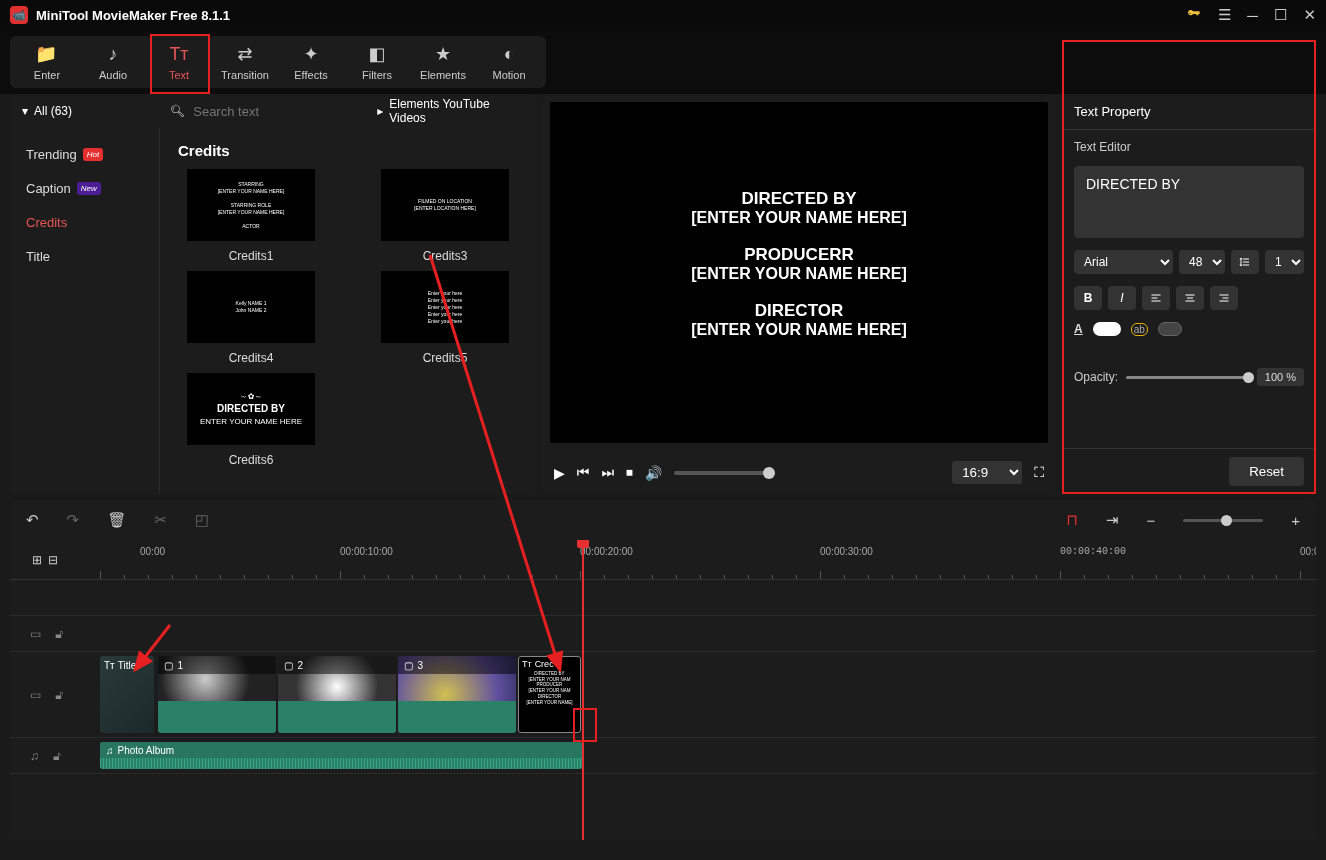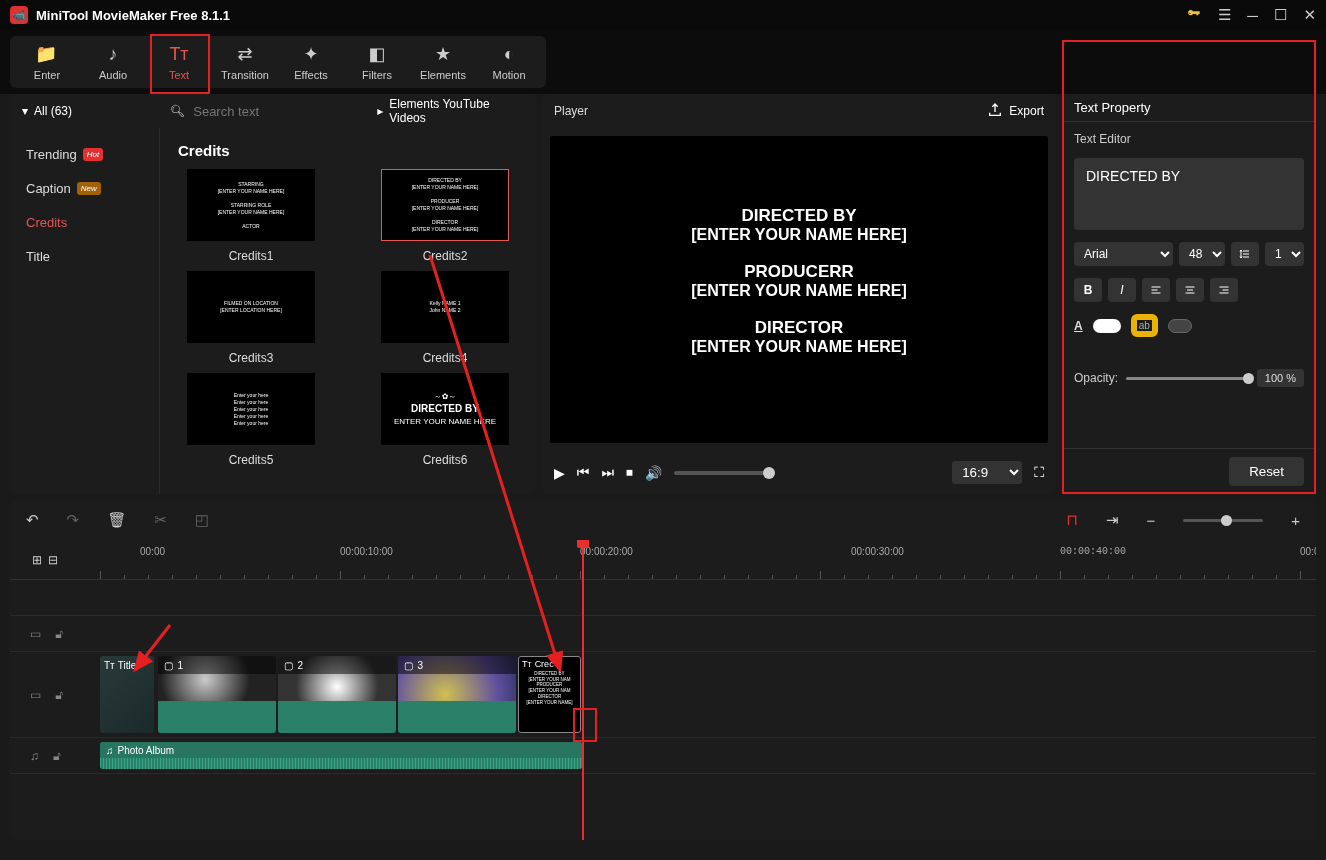--- a/index.html
+++ b/index.html
@@ -24,21 +24,21 @@
   .all-dropdown { width: 150px; height: 34px; display: flex; align-items: center; padding: 0 12px; gap: 6px; color: #fff; }
   .search-download-bar { flex: 1; height: 34px; display: flex; align-items: center; padding: 0 10px; gap: 8px; }
   .search-input { background: transparent; border: none; color: #999; outline: none; flex: 1; font-size: 13px; }
   .yt-link { display: flex; align-items: center; gap: 6px; color: #fff; }
   .browser-body { display: flex; flex: 1; overflow: hidden; }
   .category-list { width: 150px; border-right: 1px solid #2a2a2a; padding: 12px 0; }
   .category-item { height: 28px; display: flex; align-items: center; padding: 0 16px; font-size: 13px; margin-bottom: 6px; cursor: pointer; }
   .category-item.active { color: #e65555; }
   .badge { font-size: 8px; padding: 2px 4px; border-radius: 3px; margin-left: 6px; color: #fff; }
   .badge-hot { background: #e63030; font-style: italic; }
-  .badge-new { background: #a16207; font-style: italic; }
+  .badge-new { background: #4c1d95; font-style: italic; }
   .presets-area { flex: 1; padding: 8px 14px; overflow-y: auto; position: relative; }
   .presets-area::-webkit-scrollbar { width: 6px; }
   .presets-area::-webkit-scrollbar-thumb { background: #444; border-radius: 3px; }
   .presets-title { font-size: 15px; font-weight: 600; color: #fff; margin: 6px 0 10px 4px; }
   .preset-grid { display: grid; grid-template-columns: 1fr 1fr; gap: 8px 40px; }
   .preset-item { display: flex; flex-direction: column; align-items: center; gap: 8px; }
   .preset-thumb { width: 128px; height: 72px; background: #000; display: flex; flex-direction: column; align-items: center; justify-content: center; color: #fff; font-size: 5px; line-height: 1.4; text-align: center; border: 1px solid transparent; cursor: pointer; }
   .preset-thumb.selected { border: 1px solid #e65555; }
   .preset-label { font-size: 12px; color: #ddd; }
   
@@ -57,21 +57,21 @@
   .player-time-total { color: #ccc; font-size: 13px; }
   .player-controls { display: flex; align-items: center; gap: 12px; padding: 10px 12px; }
   .play-btn { font-size: 14px; color: #fff; cursor: pointer; }
   .vol-slider { width: 96px; height: 4px; background: #555; border-radius: 2px; position: relative; }
   .vol-handle { position: absolute; right: -5px; top: -4px; width: 12px; height: 12px; background: #ccc; border-radius: 50%; }
   .player-controls-spacer { flex: 1; }
   .aspect-select { background: #333; color: #fff; border: none; padding: 3px 6px; border-radius: 3px; width: 70px; }
   .fullscreen-icon { font-size: 14px; color: #fff; cursor: pointer; }
   
   .property-panel { width: 254px; background: #1c1c1c; border-radius: 6px; display: flex; flex-direction: column; padding-bottom: 8px; }
-  .property-header { height: 28px; display: flex; align-items: center; padding: 0 12px; color: #fff; border-bottom: 1px solid #333; font-size: 13px;}
+  .property-header { height: 36px; display: flex; align-items: center; padding: 0 12px; color: #fff; border-bottom: 1px solid #333; font-size: 13px;}
   .property-body { padding: 10px 12px; display: flex; flex-direction: column; gap: 12px; }
   .prop-label { color: #ccc; font-size: 12px; }
   .text-editor { background: #333; border-radius: 4px; height: 72px; padding: 10px 12px; color: #fff; font-size: 14px; border: none; outline: none; resize: none; font-family: Arial; }
   .font-row { display: flex; gap: 6px; align-items: center; }
   .font-select { background: #333; color: #fff; border: none; padding: 4px 6px; border-radius: 4px; font-size: 12px; }
   .font-select.wide { flex: 1; }
   .icon-btn-s { width: 28px; height: 24px; background: #333; border-radius: 4px; display: flex; align-items: center; justify-content: center; color: #fff; cursor: pointer; font-size: 12px; }
   .color-btn { width: 28px; height: 14px; border-radius: 7px; background: #fff; display: inline-block; vertical-align: middle; }
   .color-btn.hl { background: #444; border: 1px solid #666; width: 24px; }
   .opacity-row { display: flex; align-items: center; gap: 8px; }
@@ -218,33 +218,20 @@
               <div class="preset-thumb">
                 <div>STARRING</div>
                 <div>[ENTER YOUR NAME HERE]</div>
                 <div>&nbsp;</div>
                 <div>STARRING ROLE</div>
                 <div>[ENTER YOUR NAME HERE]</div>
                 <div>&nbsp;</div>
                 <div>ACTOR</div>
               </div>
               <div class="preset-label">Credits1</div>
-            </div>
-            <div class="preset-item">
-              <div class="preset-thumb selected">
-                <div>DIRECTED BY</div>
-                <div>[ENTER YOUR NAME HERE]</div>
-                <div>&nbsp;</div>
-                <div>PRODUCER</div>
-                <div>[ENTER YOUR NAME HERE]</div>
-                <div>&nbsp;</div>
-                <div>DIRECTOR</div>
-                <div>[ENTER YOUR NAME HERE]</div>
-              </div>
-              <div class="preset-label">Credits2</div>
             </div>
             <div class="preset-item">
               <div class="preset-thumb">
                 <div>FILMED ON LOCATION</div>
                 <div>[ENTER LOCATION HERE]</div>
               </div>
               <div class="preset-label">Credits3</div>
             </div>
             <div class="preset-item">
               <div class="preset-thumb">
@@ -270,30 +257,20 @@
                 <div>ENTER YOUR NAME HERE</div>
               </div>
               <div class="preset-label">Credits6</div>
             </div>
           </div>
       </div>
     </div>
   </div>
 
   <div class="player-panel">
-    <div class="player-header">
-      <span>Player</span>
-      <span class="player-header-spacer"></span>
-      <div class="export-btn">
-        <span><svg width="16" height="16" viewBox="0 0 24 24" fill="none" stroke="currentColor" stroke-width="2">
-              <path d="M4 16v4h16v-4 M12 3v12 M8 7l4-4 4 4"></path>
-            </svg></span>
-        <span>Export</span>
-      </div>
-    </div>
     <div class="player-video">
       <div class="credits-block" id="credits-block">
           <div class="credit-role">DIRECTED BY</div>
           <div class="credit-name">[ENTER YOUR NAME HERE]</div>
           <div class="credit-role">PRODUCERR</div>
           <div class="credit-name">[ENTER YOUR NAME HERE]</div>
           <div class="credit-role">DIRECTOR</div>
           <div class="credit-name">[ENTER YOUR NAME HERE]</div>
         </div>
     </div>
@@ -346,21 +323,21 @@
           </span>
         <span class="icon-btn-s">
             <svg width="12" height="12" viewBox="0 0 24 24" stroke="currentColor" stroke-width="2">
               <path d="M3 6h18M9 12h12M3 18h18"></path>
             </svg>
           </span>
       </div>
       <div class="font-row" style="gap: 10px;">
         <span style="text-decoration: underline; font-weight:bold;">A</span>
         <span class="color-btn"></span>
-        <span style="color:#aaa; font-size:10px; border:6px solid #eab308; padding:0 2px; border-radius:6px;">ab</span>
+        <span style="color:#aaa; font-size:10px; border:1px solid #eab308; padding:0 2px; border-radius:6px;">ab</span>
         <span class="color-btn hl"></span>
       </div>
       <div style="height: 8px;"></div>
       <div class="opacity-row">
         <span class="prop-label">Opacity:</span>
         <div class="opacity-slider">
             <div class="opacity-handle"></div>
           </div>
         <span class="opacity-val">100 %</span>
       </div>
@@ -390,21 +367,21 @@
 <div class="timeline">
   <div class="ruler">
     <div class="ruler-ctrls">
       <span class="tl-icon" style="font-size:12px">⊞</span>
       <span class="tl-icon" style="font-size:12px">⊟</span>
     </div>
     <div class="ruler-scale" id="ruler-scale">
         <span class="ruler-mark" style="left: 0px; padding-left: 40px;">00:00</span>
         <span class="ruler-mark" style="left: 240px;">00:00:10:00</span>
         <span class="ruler-mark" style="left: 480px;">00:00:20:00</span>
-        <span class="ruler-mark" style="left: 720px; margin-left: 31px;">00:00:30:00</span>
+        <span class="ruler-mark" style="left: 720px;">00:00:30:00</span>
         <span class="ruler-mark" style="left: 960px; font-family: Liberation Mono, monospace;">00:00:40:00</span>
         <span class="ruler-mark" style="left: 1200px;">00:00:50:00</span>
         <div class="tick" style="left: 0px;"></div>
         <div class="tick small" style="left: 24px;"></div>
         <div class="tick small" style="left: 48px;"></div>
         <div class="tick small" style="left: 72px;"></div>
         <div class="tick small" style="left: 96px;"></div>
         <div class="tick small" style="left: 120px;"></div>
         <div class="tick small" style="left: 144px;"></div>
         <div class="tick small" style="left: 168px;"></div>

